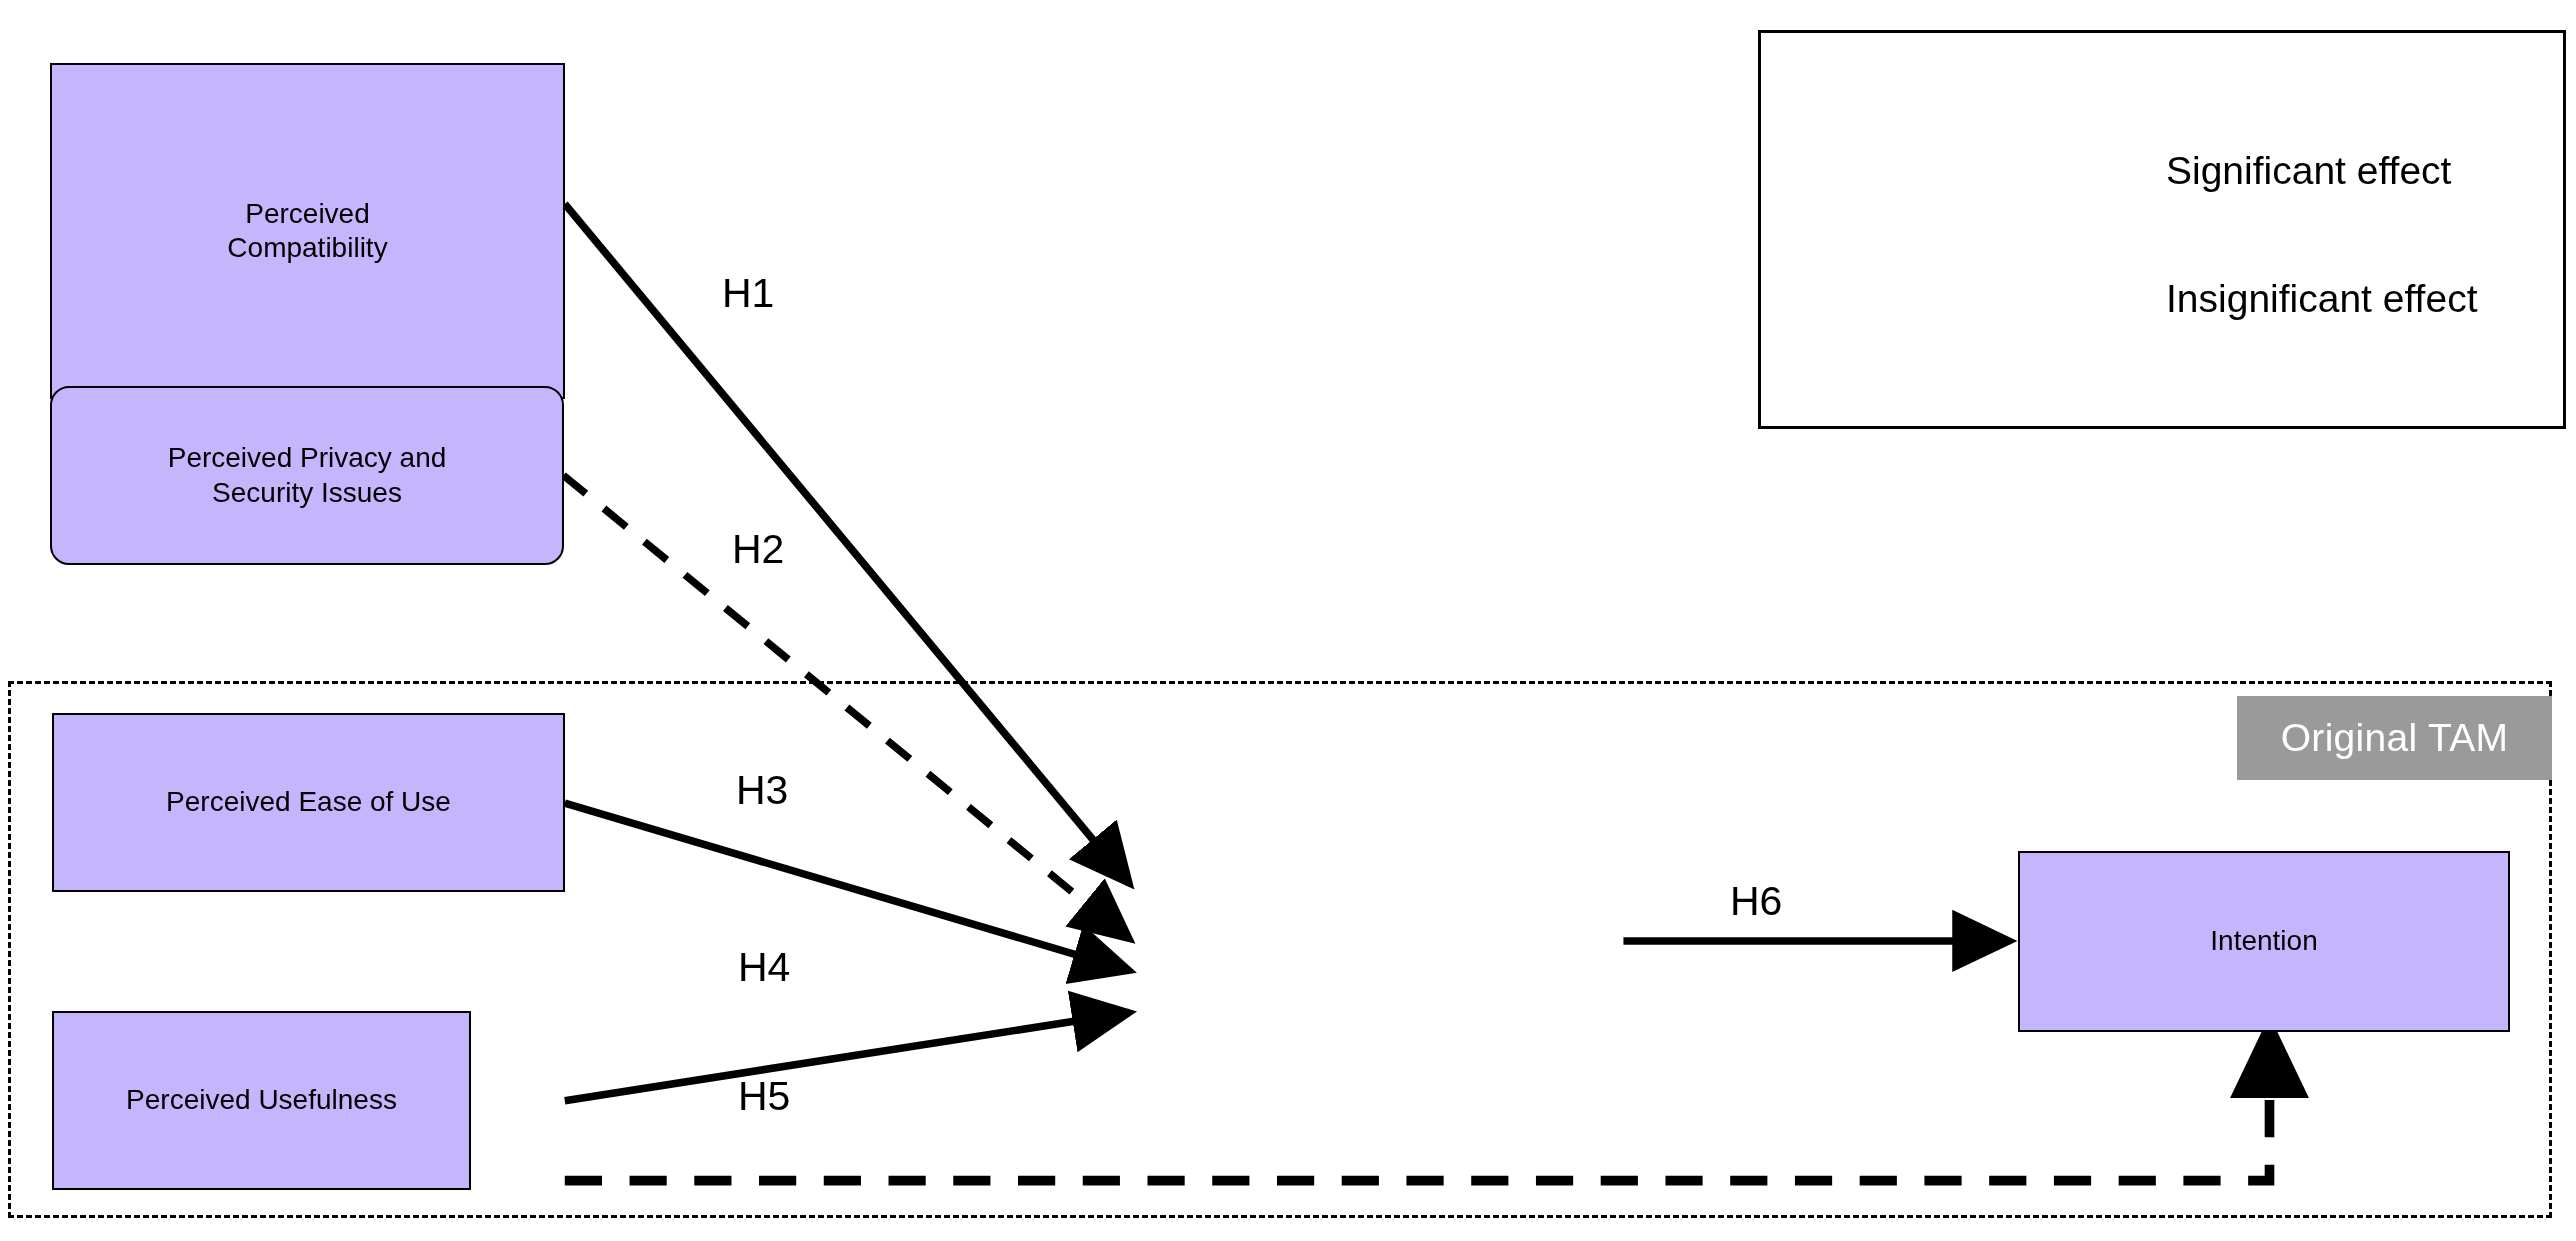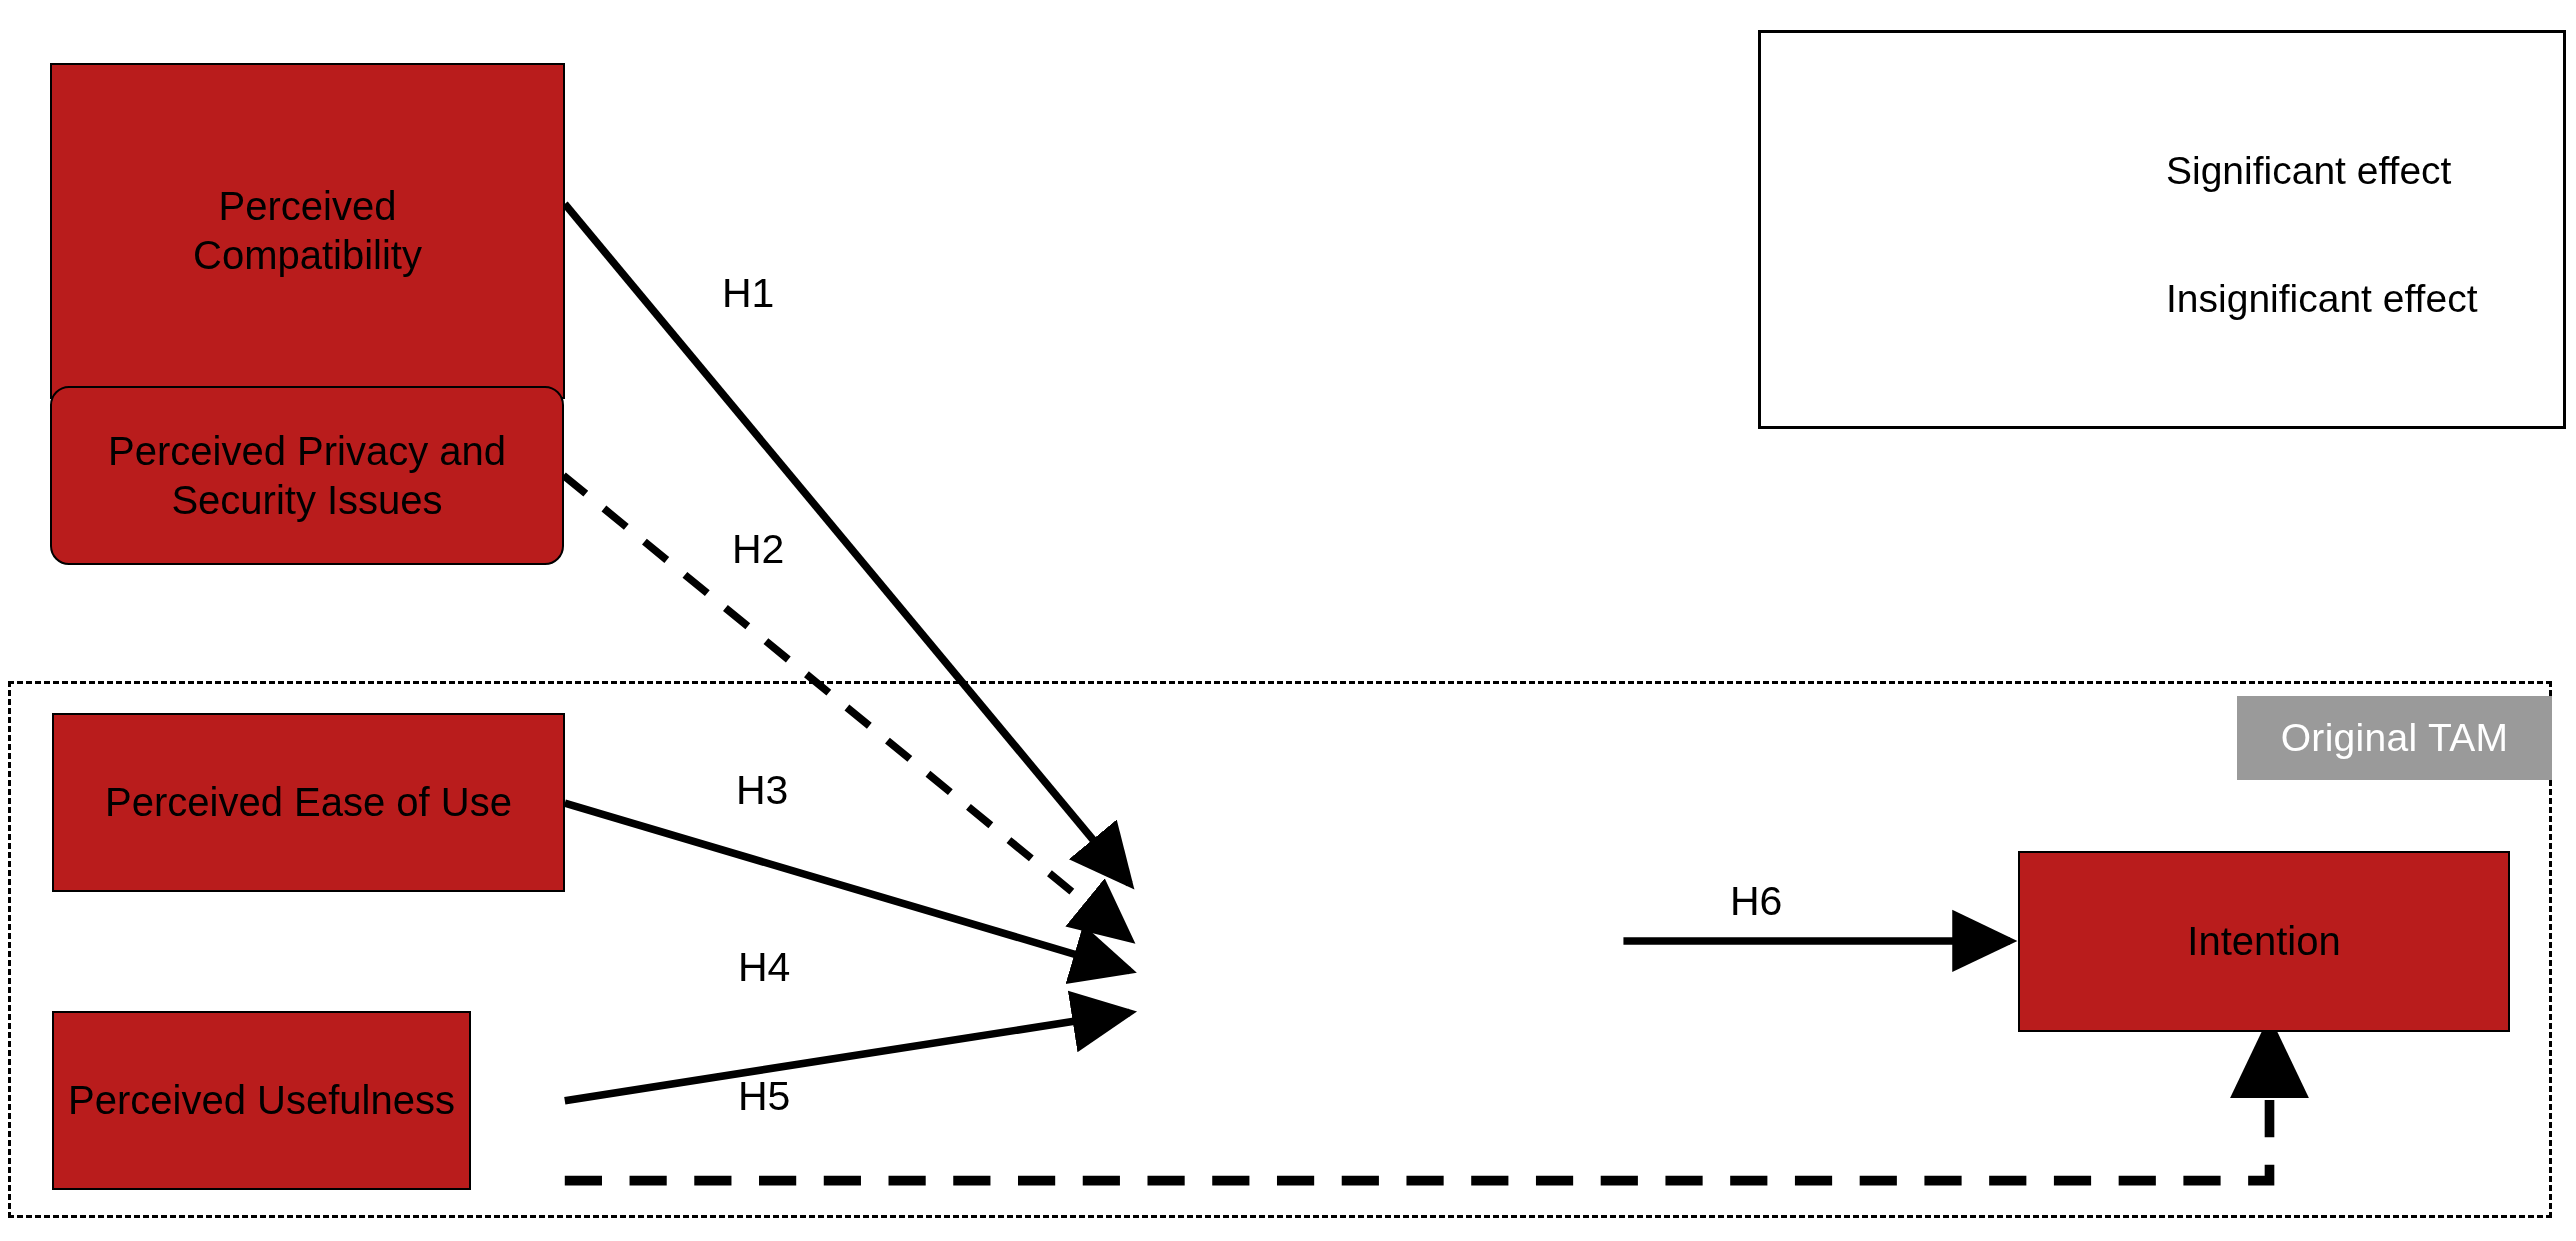--- a/index.html
+++ b/index.html
@@ -1,21 +1,21 @@
 <!DOCTYPE html>
 <html style="font-size:11px"><head>
 <meta charset="utf-8">
 <style>
   html,body{margin:0;padding:0;background:#ffffff;}
   body{font-family:"Liberation Sans",sans-serif;color:#000;}
   #stage{position:relative;width:2576px;height:1242px;background:#fff;overflow:hidden;}
   svg#wires{position:absolute;left:0;top:0;width:2576px;height:1242px;pointer-events:none;}
-  .node{position:absolute;box-sizing:border-box;border:2.8px solid #000;background:#b91c1c;
+  .node{position:absolute;box-sizing:border-box;border:2.8px solid #000;background:#c4b5fd;
         display:flex;align-items:center;justify-content:center;text-align:center;
-        font-size:40px;line-height:1.22;color:#000;}
+        font-size:28px;line-height:1.22;color:#000;}
   .dashed-region{position:absolute;box-sizing:border-box;border:3.4px dashed #000;background:transparent;}
   .badge{position:absolute;box-sizing:border-box;display:flex;align-items:center;justify-content:center;
          color:#fff;font-size:39px;letter-spacing:0.3px;margin-left:40px;}
   .legend-box{position:absolute;box-sizing:border-box;border:3.4px solid #000;background:#fff;}
   .legend-label{position:absolute;font-size:39px;color:#000;white-space:nowrap;}
   .hlabel{position:absolute;font-size:41px;color:#000;white-space:nowrap;}
 </style>
 </head>
 <body>
 

